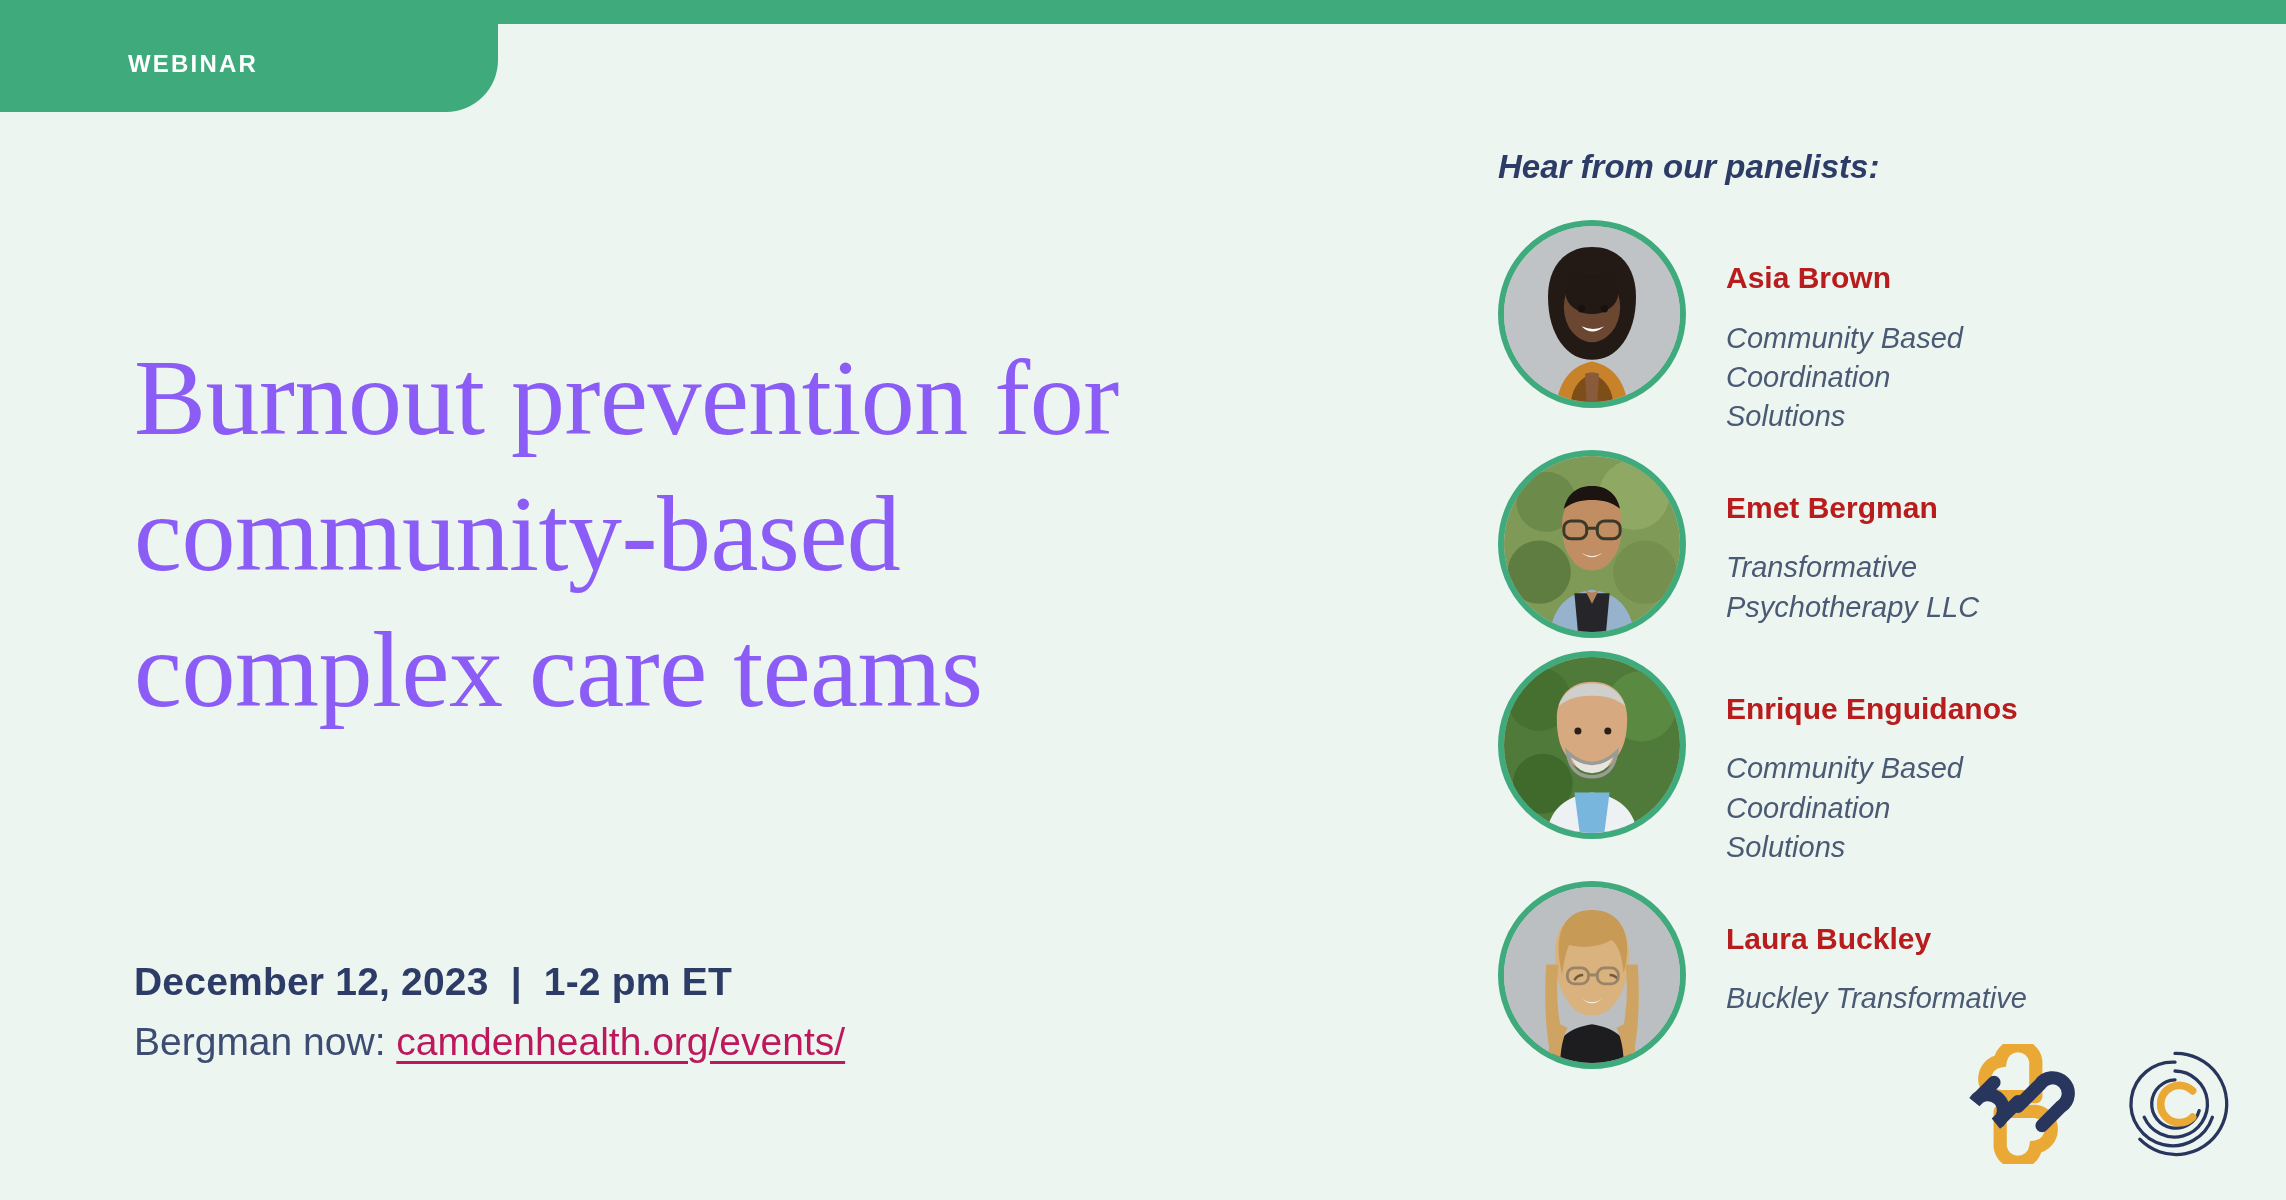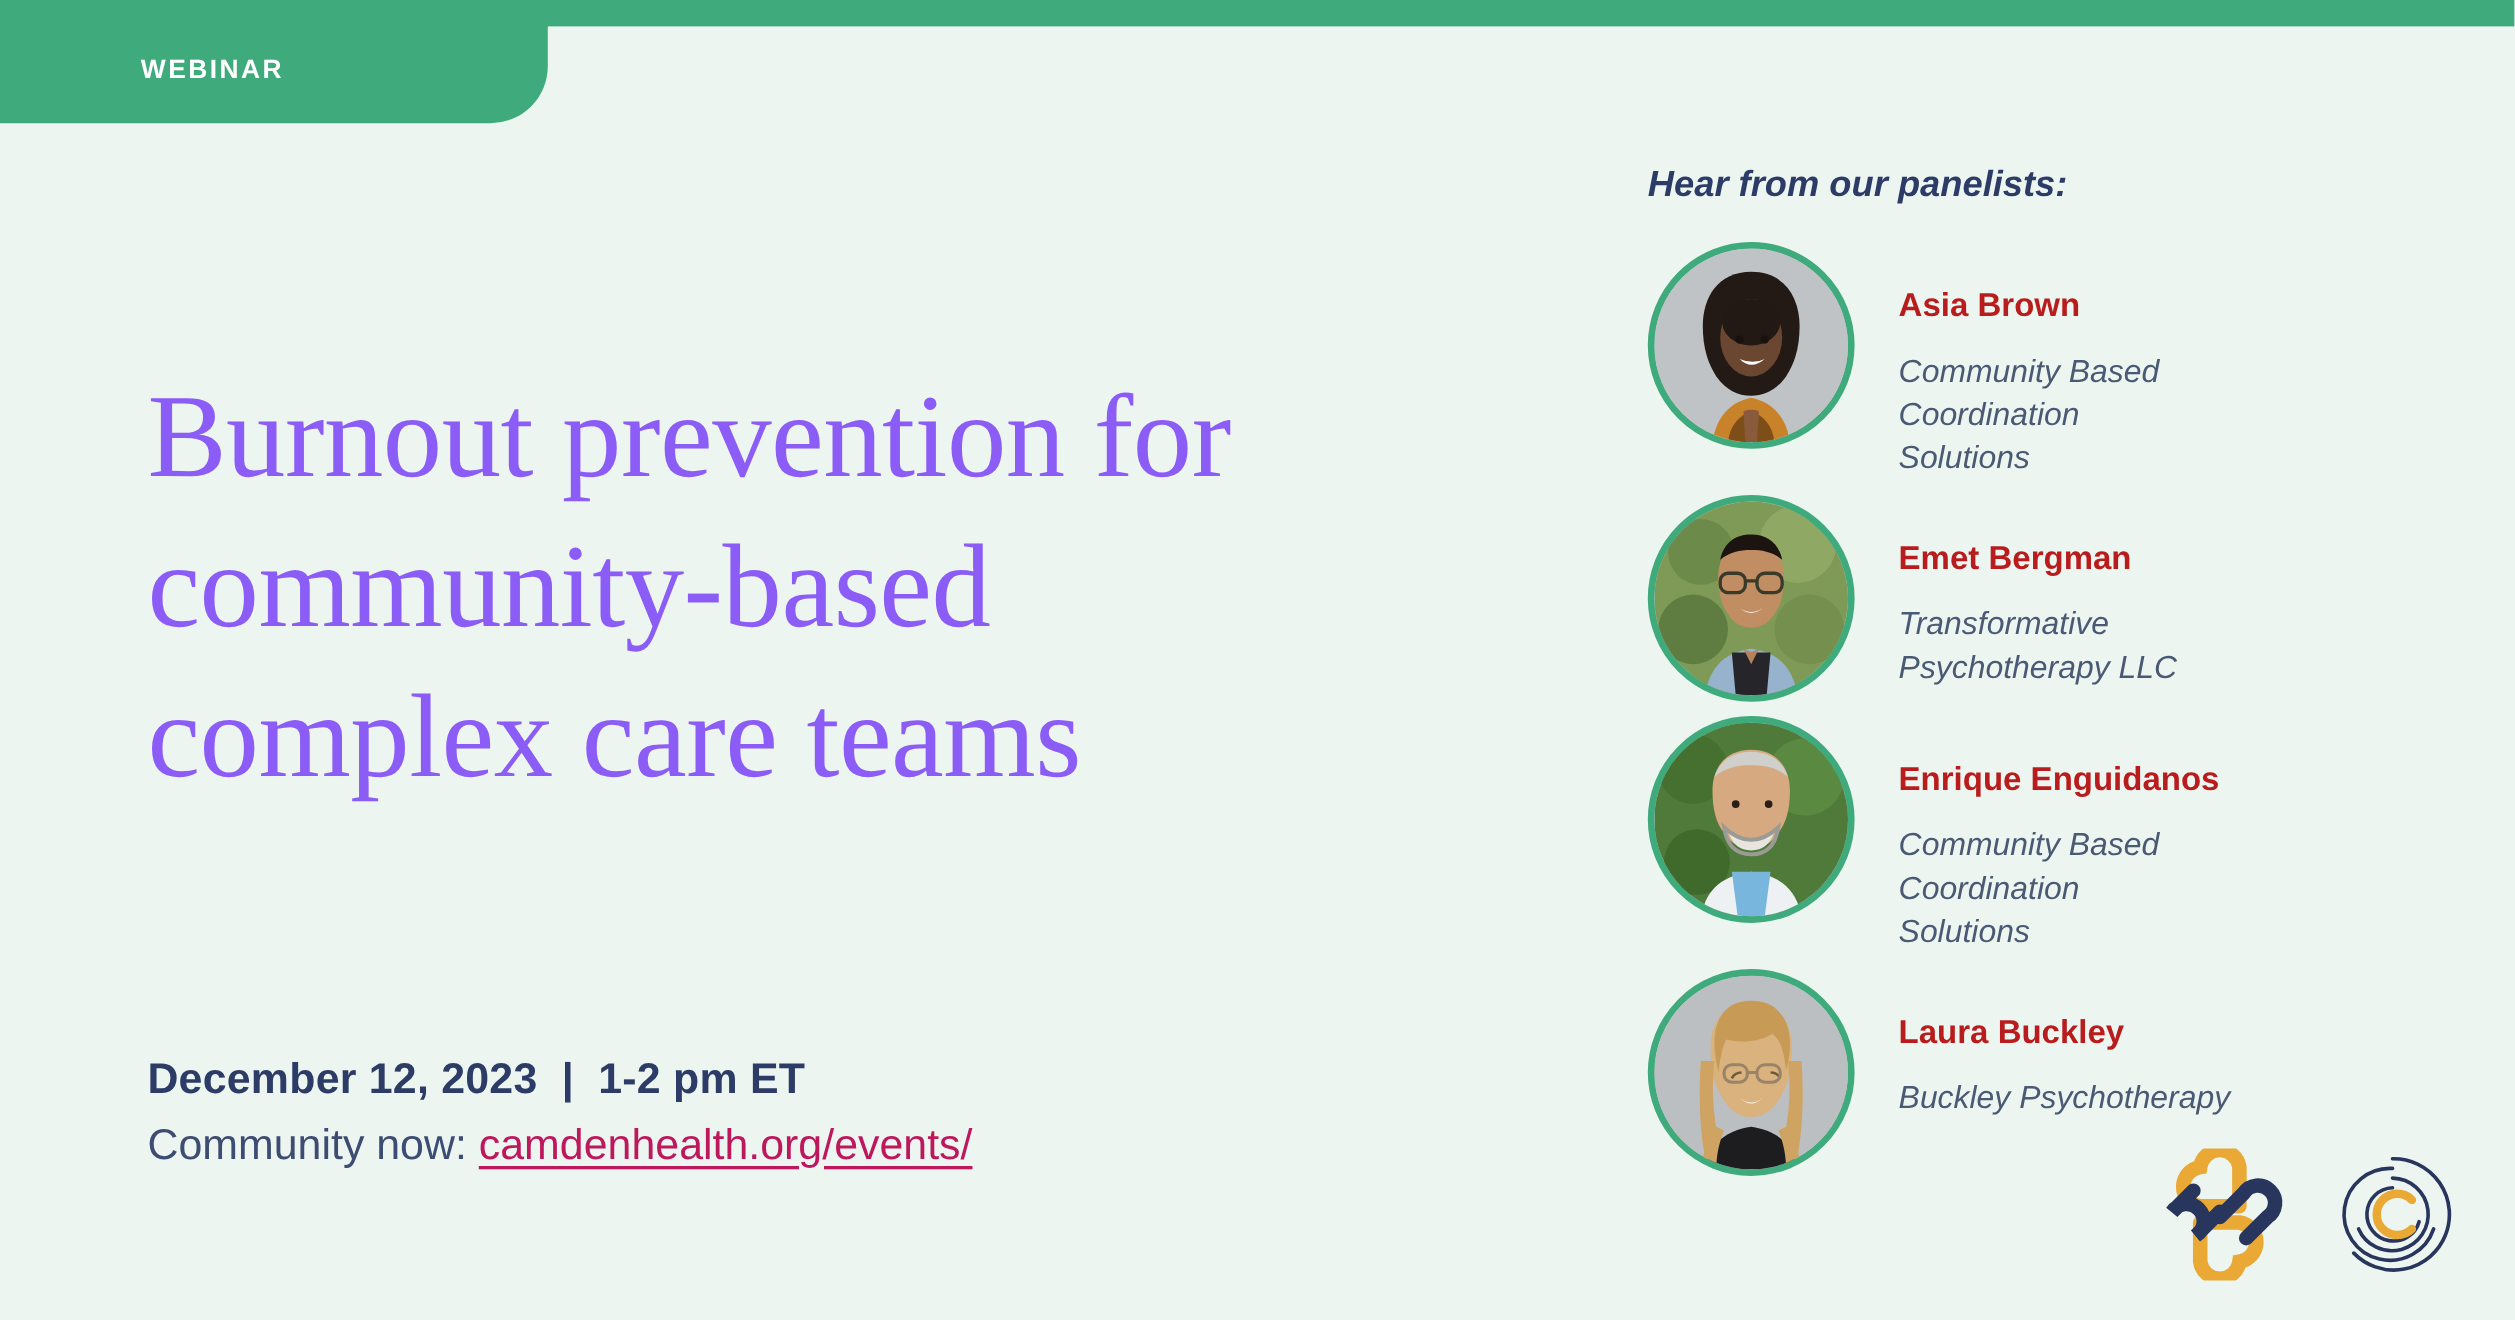--- a/index.html
+++ b/index.html
@@ -146,21 +146,21 @@
     <span class="hl-line">community-based</span>
     <span class="hl-line">complex care teams</span>
   </h1>
 </div>
 
 <div id="event-meta">
   <div id="event-datetime">
     <span>December 12, 2023</span><span class="sep">|</span><span>1-2 pm ET</span>
   </div>
   <div id="register-line">
-    <span>Community now: </span><a id="register-link" href="#">camdenhealth.org/events/</a>
+    <span>Bergman now: </span><a id="register-link" href="#">camdenhealth.org/events/</a>
   </div>
 </div>
 
 <div id="panelists">
   <div id="panelists-heading">Hear from our panelists:</div>
 
   <div class="panelist-row">
     <div class="avatar">
       <svg viewBox="0 0 100 100">
         <rect width="100" height="100" fill="#bfc3c6"></rect>
@@ -254,21 +254,21 @@
         <line x1="48" y1="50" x2="53" y2="50" stroke="#9a8468" stroke-width="1.6"></line>
         <path d="M44 63q6 5 12 0 -6 6 -12 0z" fill="#fbf7f3"></path>
         <path d="M26 100c3-14 11-20 24-22 13 2 21 8 24 22z" fill="#1d1d1f"></path>
         <path d="M36 80c-3 7-4 14-4 20h-8c1-9 4-16 8-22z" fill="#cfa463"></path>
         <path d="M64 80c3 7 4 14 4 20h8c-1-9-4-16-8-22z" fill="#cfa463"></path>
       </svg>
     </div>
     <div class="panelist-text">
       <div class="panelist-name">Laura Buckley</div>
       <div class="panelist-org">
-        <span class="org-line">Buckley Psychotherapy</span>
+        <span class="org-line">Buckley Transformative</span>
       </div>
     </div>
   </div>
 </div>
 
 <div id="logo-group">
   <svg id="logo-link" viewBox="0 0 100 100">
     <g fill="none" stroke-width="11" stroke-linecap="round">
       <path d="M50 50 L29 29 A15 15 0 0 1 50 8 A15 15 0 0 1 71 29 L50 50" stroke="#eaa935" transform="rotate(-45 50 29)"></path>
       <path d="M50 50 L71 71 A15 15 0 0 1 50 92 A15 15 0 0 1 29 71 L50 50" stroke="#eaa935" transform="rotate(-45 50 71)"></path>

